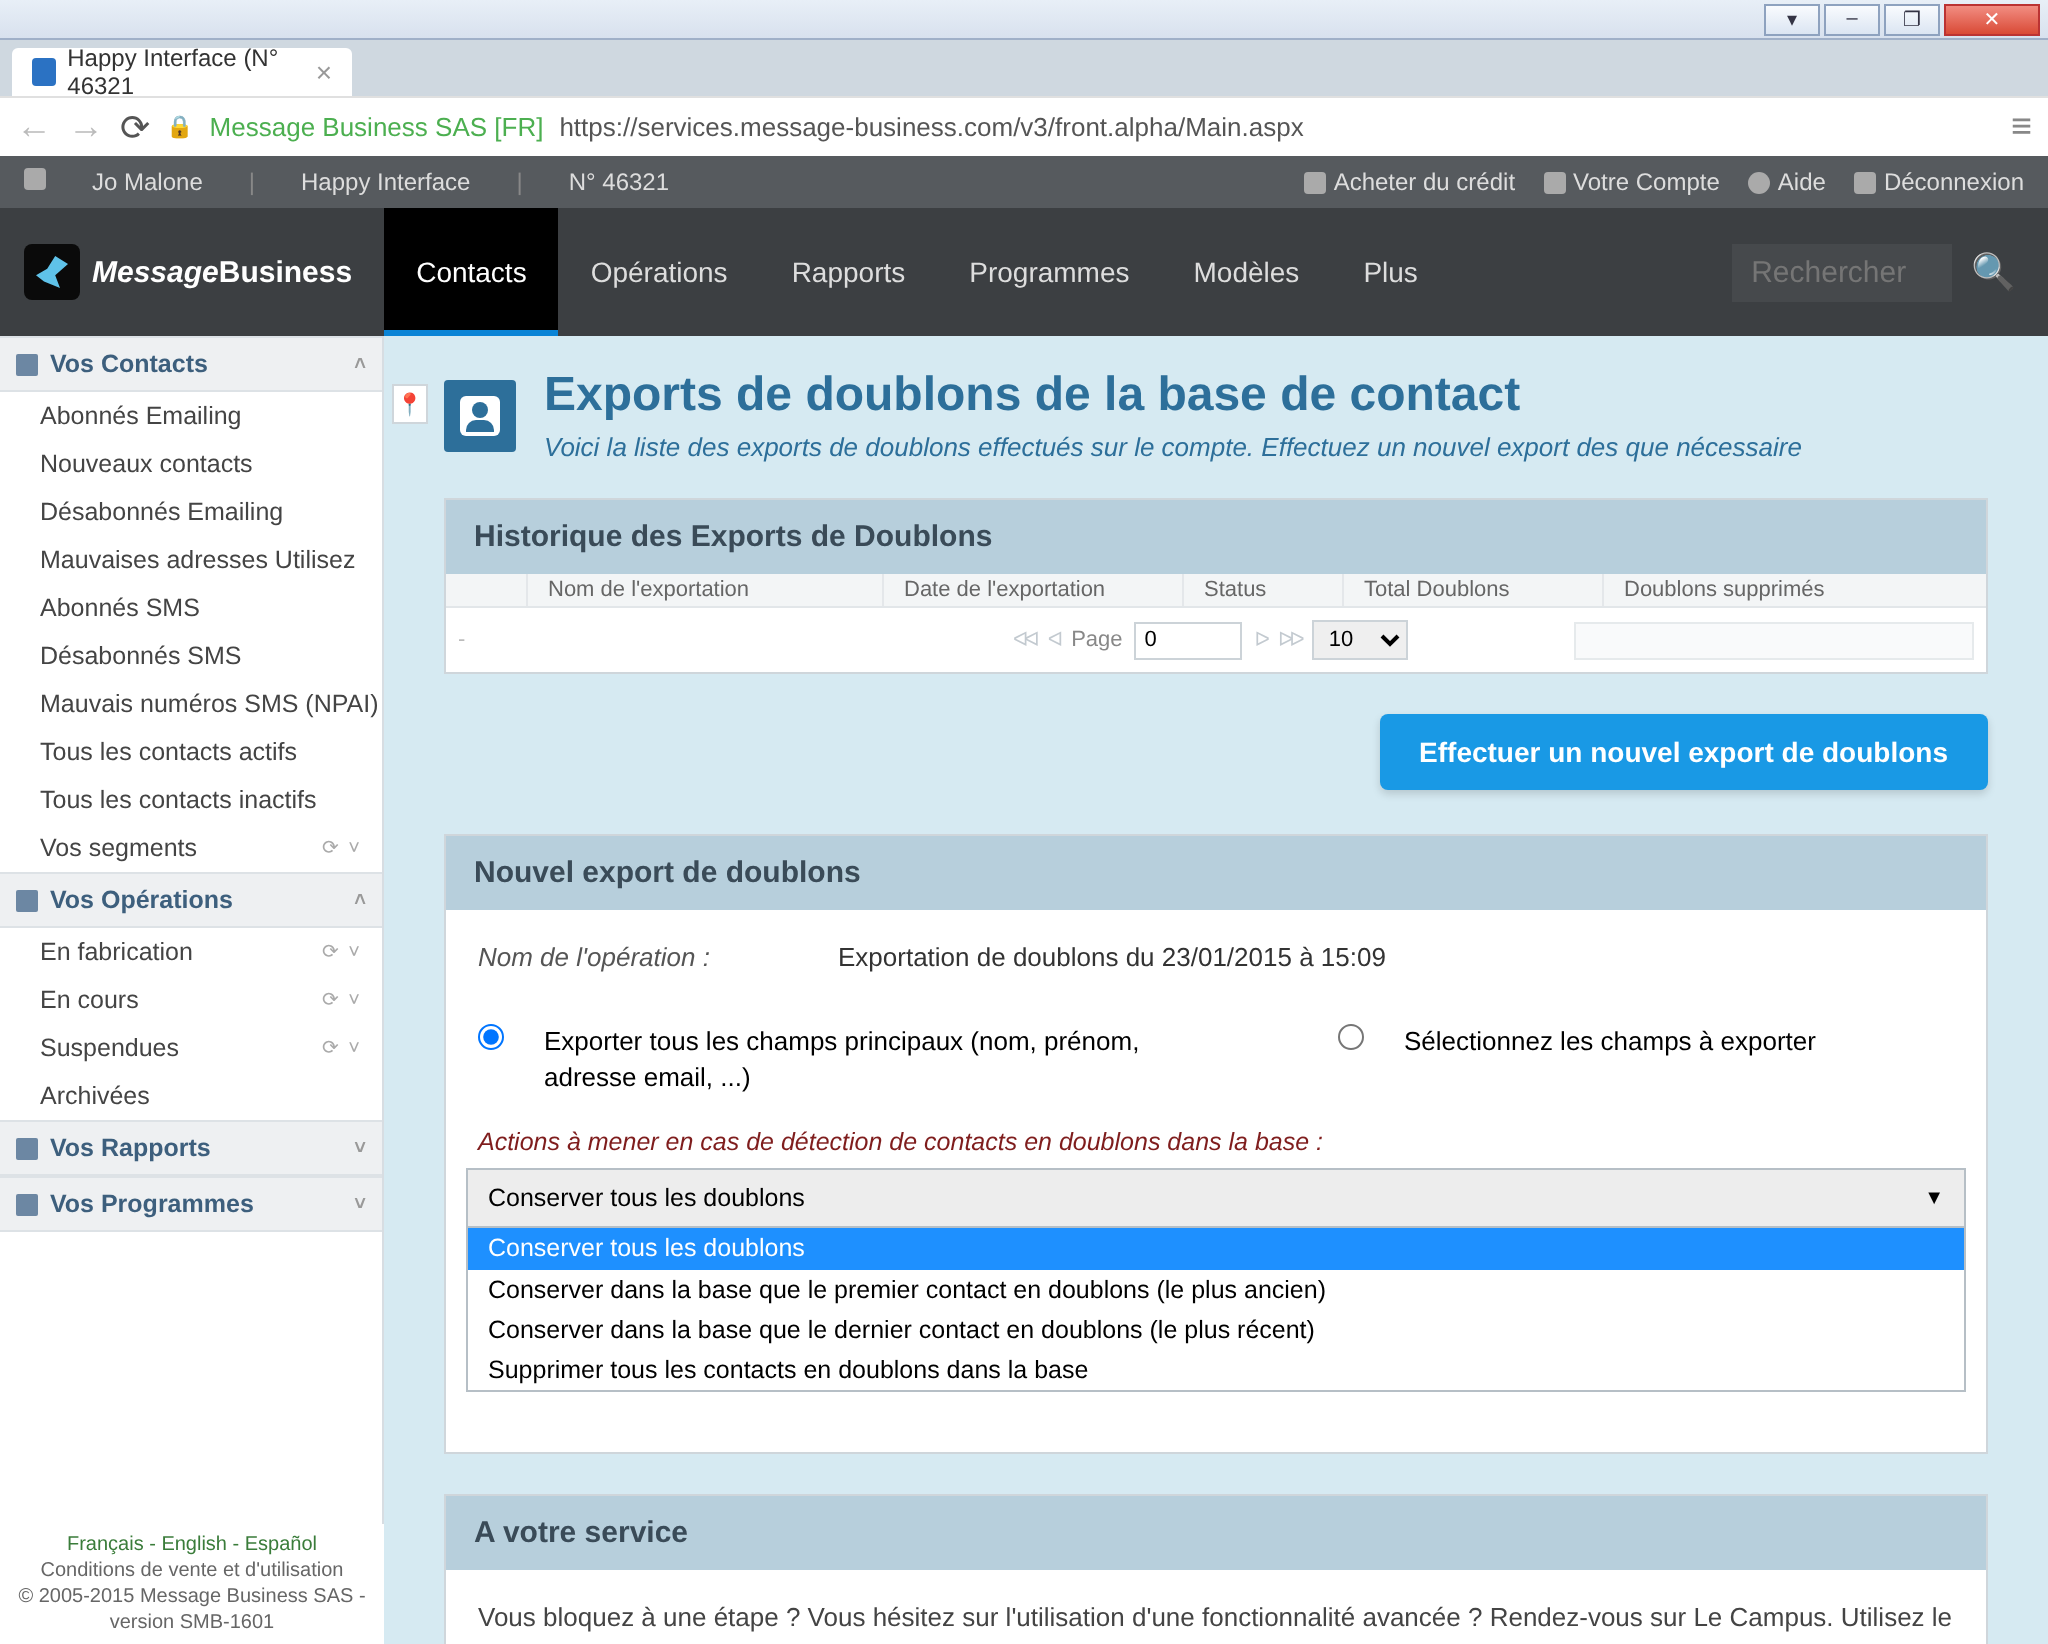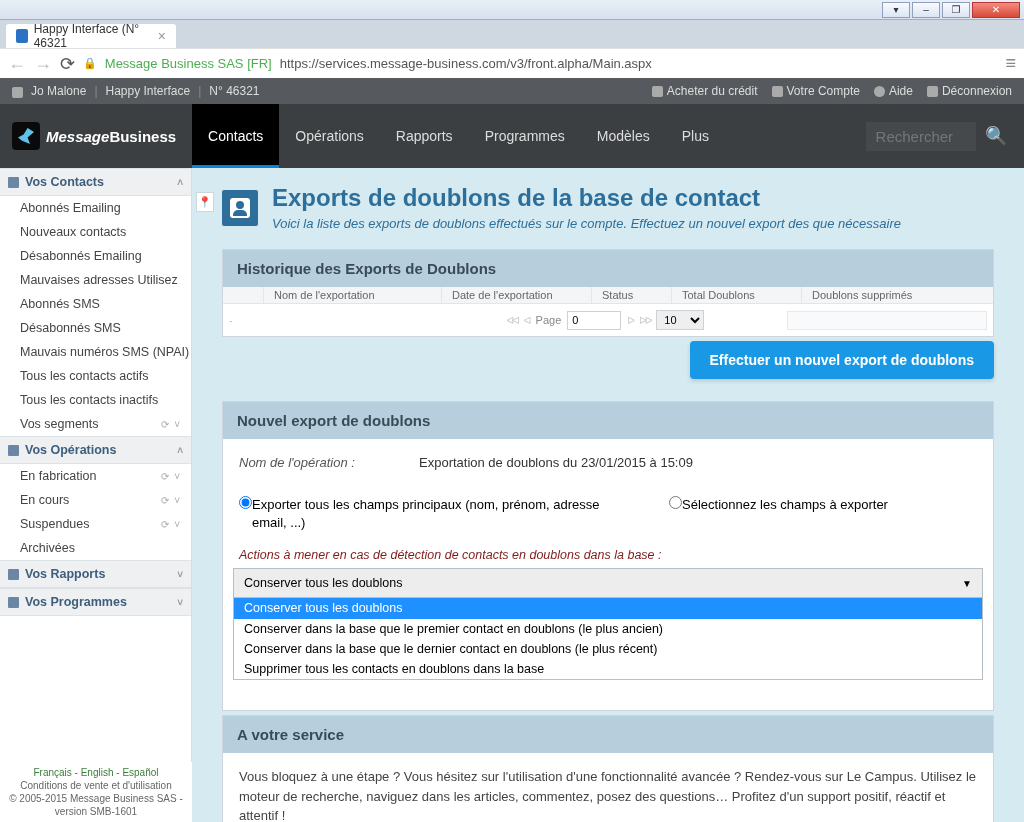--- a/index.html
+++ b/index.html
@@ -15,21 +15,21 @@
   .favicon{width:14px;height:14px;background:#2b72c3;border-radius:2px}
   .tab-close{color:#999;font-size:14px}
   .urlbar{background:#fff;height:30px;display:flex;align-items:center;padding:0 8px;gap:8px;font-size:13px;border-top:1px solid #e0e0e0}
   .nav-arrow{color:#bbb;font-size:18px}
   .lock{color:#4caf50;font-size:11px}
   .org{color:#4caf50}
   .url-rest{color:#555}
   .chrome-menu{margin-left:auto;color:#888;font-size:18px}
   
   .util-bar{height:26px;background:#565a5e;color:#ddd;display:flex;align-items:center;font-size:12px;padding:0 12px;gap:10px}
-  .util-left{display:flex;align-items:flex-end;gap:8px}
+  .util-left{display:flex;align-items:flex-start;gap:23px}
   .util-right{margin-left:auto;display:flex;align-items:center;gap:14px}
   .util-right span{display:flex;align-items:center;gap:4px}
   .sep{color:#888}
   .u-icon{width:11px;height:11px;display:inline-block;background:#aaa;border-radius:2px}
   
   .main-nav{height:64px;background:#3c3f42;display:flex;align-items:center;padding-left:12px}
   .logo{display:flex;align-items:center;gap:6px;margin-right:16px}
   .logo-badge{width:28px;height:28px;background:#0a0a0a;border-radius:4px;display:flex;align-items:center;justify-content:center}
   .logo-bird{width:16px;height:16px;background:#5fc2e9;clip-path:polygon(0 60%,35% 40%,60% 0,100% 25%,60% 60%,75% 100%,25% 80%)}
   .logo-text{color:#fff;font-size:15px;font-style:italic}
@@ -54,39 +54,39 @@
   .main{flex:1;overflow:auto;background:#d6eaf2;position:relative}
   .pin{position:absolute;left:4px;top:24px;width:18px;height:20px;background:#fff;border:1px solid #cfd6db;display:flex;align-items:center;justify-content:center;color:#888;font-size:11px}
   .content{padding:16px 30px}
   .page-head{display:flex;align-items:center;gap:14px;margin-bottom:18px}
   .head-icon{width:36px;height:36px;background:#2d6f9a;border-radius:2px;display:flex;align-items:center;justify-content:center}
   .contact-glyph{width:20px;height:20px;background:#fff;border-radius:3px;position:relative}
   .contact-glyph::before{content:"";position:absolute;top:3px;left:6px;width:8px;height:8px;background:#2d6f9a;border-radius:50%}
   .contact-glyph::after{content:"";position:absolute;bottom:2px;left:3px;width:14px;height:6px;background:#2d6f9a;border-radius:5px 5px 0 0}
   .page-title{font-size:24px;color:#2d6f9a;font-weight:600;margin-bottom:4px}
   .page-sub{font-size:13px;font-style:italic;color:#2d6f9a}
-  .panel{background:#fff;margin-bottom:4px;border:1px solid #cfd6db}
+  .panel{background:#fff;margin-bottom:20px;border:1px solid #cfd6db}
   .panel-head{background:#b7cfdc;padding:10px 14px;font-size:15px;color:#3a4b58;font-weight:600}
   .tbl-head{display:flex;background:#f3f5f6;font-size:11px;color:#666;border-bottom:1px solid #e2e6e9}
   .tbl-head div{padding:2px 10px;border-left:1px solid #e4e7ea}
   .tbl-head div:first-child{border-left:none}
   .c1{width:40px}.c2{flex:1}.c3{width:150px}.c4{width:80px}.c5{width:130px}.c6{width:192px}
   .pager{display:flex;align-items:center;justify-content:center;gap:6px;padding:6px;font-size:11px;color:#888}
   .pager input{width:54px;height:19px;border:1px solid #ccd3d8;padding:0 4px;font-size:11px}
   .pager select{width:48px;height:20px;border:1px solid #ccd3d8;font-size:11px;padding:0 3px}
   .pg-blank{width:200px;height:19px;background:#f9fafb;border:1px solid #e6eaec}
   .pg-ar{color:#c3cad0;font-size:10px;letter-spacing:-2px}
   .cta-row{display:flex;justify-content:flex-end;margin-bottom:22px}
   .cta{background:#1999e5;color:#fff;border:none;padding:11px 20px;font-size:14px;font-weight:600;border-radius:4px;box-shadow:0 2px 4px rgba(0,0,0,.15)}
   .form-block{background:#fff;border:1px solid #cfd6db}
   .form-row{padding:12px 16px;font-size:13px;color:#444;display:flex;align-items:center;gap:20px}
   .form-row .lbl{font-style:italic;color:#555;min-width:160px}
   .fr-input{flex:1;background:#fff;border:none;font-size:13px;color:#333;padding:4px 0}
   .radio-row{display:flex;gap:60px;align-items:flex-start;padding:10px 16px;font-size:13px}
-  .radio-opt{display:flex;align-items:flex-start;gap:0;max-width:370px;line-height:1.4}
+  .radio-opt{display:flex;align-items:flex-start;gap:20px;max-width:370px;line-height:1.4}
   .actions-lbl{padding:6px 16px 6px;font-size:12.5px;font-style:italic;color:#7f1d1d}
   .dropdown{margin:0 10px 8px;border:1px solid #b6bfc6;background:#ededed;padding:7px 10px;font-size:12.5px;display:flex;align-items:center;position:relative}
   .dropdown .caret{margin-left:auto;font-size:10px}
   .dd-list{margin:-8px 10px 0;border:1px solid #b6bfc6;border-top:none;background:#fff;font-size:12.5px}
   .dd-opt{padding:2px 10px;cursor:pointer;line-height:1.3}
   .dd-opt.sel{background:#1e90ff;color:#fff}
   .service-panel .panel-body{padding:14px 16px;font-size:13px;color:#444;line-height:1.5}
 </style>
 </head>
 <body>

